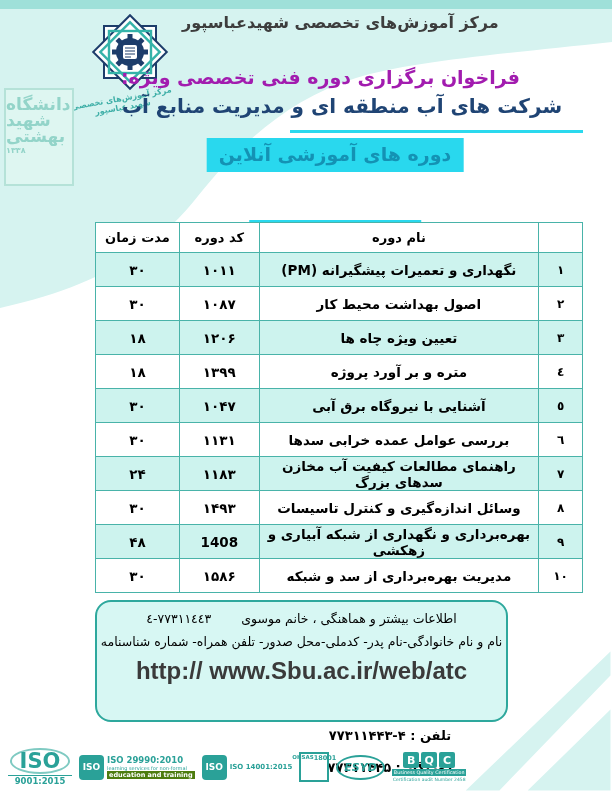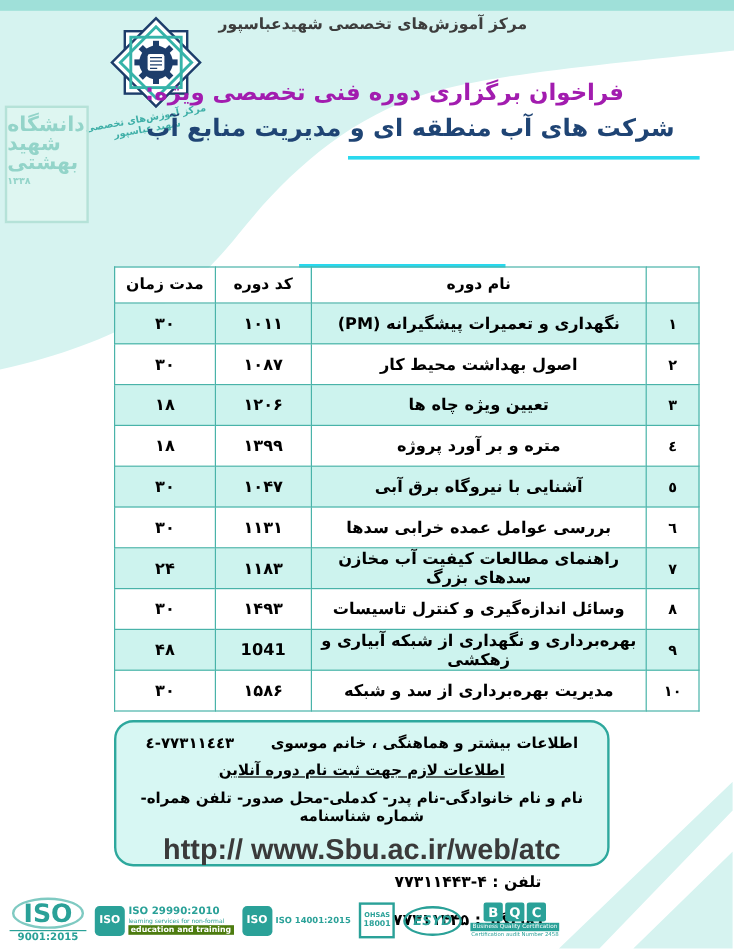--- a/index.html
+++ b/index.html
@@ -3,21 +3,21 @@
 <meta charset="utf-8">
 <style>
   html,body{margin:0;padding:0;background:#fff;}
   body{font-family:"DejaVu Sans",sans-serif;}
   #page{position:relative;width:612px;height:792px;overflow:hidden;background:#fff;margin:0 auto;}
   #bg-svg{position:absolute;left:0;top:0;z-index:0;}
   .layer{position:absolute;z-index:2;}
 
   
   #top-strip{left:0;top:0;width:612px;height:9px;background:#9fe0d9;}
-  #org-title{right:10px;top:13px;width:420px;text-align:left;font-size:13px;font-weight:bold;
+  #org-title{right:10px;top:13px;width:420px;text-align:left;font-size:16px;font-weight:bold;
              color:#3d3d3d;direction:rtl;letter-spacing:.5px;}
 
   
   #emblem{left:90px;top:12px;}
   #signature{left:62px;top:94px;width:120px;color:#2fa8a0;font-size:8px;font-weight:bold;
              direction:rtl;text-align:center;transform:rotate(-10deg);opacity:.9;}
 
   
   #watermark{left:4px;top:88px;width:70px;height:98px;border:2px solid #b5e2d8;background:rgba(230,248,243,.55);
              color:#93d4c9;direction:rtl;text-align:left;font-weight:bold;line-height:.95;padding-top:6px;box-sizing:border-box;}
@@ -40,21 +40,21 @@
   #course-table th,#course-table td{border:1px solid #49b3a9;text-align:center;color:#000;padding:0 4px;}
   #course-table thead th{height:29px;font-size:13px;font-weight:bold;background:#fff;}
   #course-table tbody td{height:33px;font-size:13.5px;font-weight:bold;}
   #course-table tbody tr:nth-child(odd) td{background:#cdf3ee;}
   #course-table tbody tr:nth-child(even) td{background:#fff;}
   #course-table td.c-no{font-size:12px;}
 
   
   #contact-box{left:95px;top:600px;width:413px;height:122px;background:#d7f7f3;border:2px solid #2ea89d;
                border-radius:16px;box-sizing:border-box;direction:rtl;text-align:center;padding-top:9px;}
-  .cb-line{font-weight:bold;color:#000;font-size:12.5px;margin-bottom:8px;}
+  .cb-line{font-weight:normal;color:#000;font-size:12.5px;margin-bottom:8px;}
   .cb-num{direction:ltr;unicode-bidi:isolate;display:inline-block;margin-right:26px;}
   #cb-line2{text-decoration:underline;}
   #cb-url{direction:ltr;font-family:"Liberation Sans",sans-serif;font-size:24px;font-weight:bold;color:#3a3a3a;margin-top:2px;}
 
   
   #phone-line{left:290px;top:728px;width:200px;direction:rtl;text-align:center;font-weight:bold;font-size:13px;color:#000;}
   #fax-line{left:290px;top:760px;width:200px;direction:rtl;text-align:center;font-weight:bold;font-size:13px;color:#000;}
   .num-ltr{direction:ltr;unicode-bidi:isolate;display:inline-block;}
 
   
@@ -64,21 +64,21 @@
                          padding:0 8px;line-height:1.05;display:inline-block;}
   #cert-iso9001 .sub{font-size:8.5px;font-weight:bold;color:#2aa198;border-top:1px solid #2aa198;margin-top:1px;}
   .iso-box{background:#2aa198;color:#fff;font-weight:bold;font-size:9px;width:25px;height:25px;border-radius:4px;
            display:flex;align-items:center;justify-content:center;flex:none;}
   .cert-pair{display:flex;align-items:center;gap:3px;}
   .cert-text .t1{font-size:8.5px;font-weight:bold;color:#2aa198;white-space:nowrap;}
   .cert-text .t2{font-size:5px;color:#2aa198;white-space:nowrap;}
   .cert-text .t3{font-size:6.5px;color:#fff;background:#4d7c0f;padding:0 2px;font-weight:bold;white-space:nowrap;}
   #cert-iso14001 .t1{font-size:7px;}
   #cert-ohsas{border:2px solid #2aa198;width:26px;height:26px;text-align:center;color:#2aa198;font-weight:bold;
-              display:flex;flex-direction:column;justify-content:center;}
+              display:flex;flex-direction:row;justify-content:center;}
   #cert-ohsas .o1{font-size:5.5px;}
   #cert-ohsas .o2{font-size:6.5px;}
   #cert-esyd{border:2px solid #2aa198;border-radius:50%;padding:4px 6px;color:#2aa198;
              font-weight:bold;font-style:italic;font-size:11px;}
   #cert-bqc{text-align:center;}
   #cert-bqc .letters{display:flex;gap:2px;justify-content:center;}
   #cert-bqc .letters span{background:#2aa198;color:#fff;font-weight:bold;font-size:11px;width:16px;height:16px;
                           display:flex;align-items:center;justify-content:center;border-radius:2px;}
   #cert-bqc .bar{background:#2aa198;color:#fff;font-size:4.8px;padding:1px 2px;margin-top:1px;white-space:nowrap;}
   #cert-bqc .tiny{font-size:4.5px;color:#2aa198;margin-top:1px;white-space:nowrap;}
@@ -141,20 +141,21 @@
     <div class="wm-line">دانشگاه</div>
     <div class="wm-line">شهید</div>
     <div class="wm-line">بهشتی</div>
     <div class="wm-year">۱۳۳۸</div>
   </div>
 
   <div class="layer" id="intro-line1">فراخوان برگزاری دوره فنی تخصصی ویژه:</div>
   <div class="layer" id="intro-line2">شرکت های آب منطقه ای و مدیریت منابع آب</div>
   <div class="layer" id="heading-underline"></div>
 
+  <div class="layer badge" id="badge-title">دوره های آموزشی آنلاین</div>
   <div class="layer badge" id="badge-season">زمستان  ۱۴۰۰</div>
 
   <table class="layer" id="course-table">
     <colgroup>
         <col style="width:44px">
         <col style="width:280px">
         <col style="width:80px">
         <col style="width:84px">
       </colgroup>
     <thead>
@@ -210,38 +211,37 @@
       </tr>
       <tr>
         <td class="c-no">٨</td>
         <td>وسائل اندازه‌گیری و کنترل تاسیسات</td>
         <td>۱۴۹۳</td>
         <td>۳۰</td>
       </tr>
       <tr>
         <td class="c-no">٩</td>
         <td>بهره‌برداری و نگهداری از شبکه آبیاری و زهکشی</td>
-        <td>1041</td>
+        <td>1408</td>
         <td>۴۸</td>
       </tr>
       <tr>
         <td class="c-no">١٠</td>
         <td>مدیریت بهره‌برداری از سد و شبکه</td>
         <td>۱۵۸۶</td>
         <td>۳۰</td>
       </tr>
     </tbody>
   </table>
 
   <div class="layer" id="contact-box">
     <div class="cb-line">
       <span>اطلاعات بیشتر و هماهنگی ، خانم موسوی</span>
       <span class="cb-num">٧٧٣١١٤٤٣-٤</span>
     </div>
-    <div class="cb-line" id="cb-line2">اطلاعات لازم جهت ثبت نام دوره آنلاین</div>
     <div class="cb-line">نام و نام خانوادگی-نام پدر- کدملی-محل صدور- تلفن همراه- شماره شناسنامه</div>
     <div id="cb-url">http:// www.Sbu.ac.ir/web/atc</div>
   </div>
 
   <div class="layer" id="phone-line">
     <span>تلفن :</span>
     <span class="num-ltr">۷۷۳۱۱۴۴۳-۴</span>
   </div>
   <div class="layer" id="fax-line">
     <span>دورنگار :</span>

